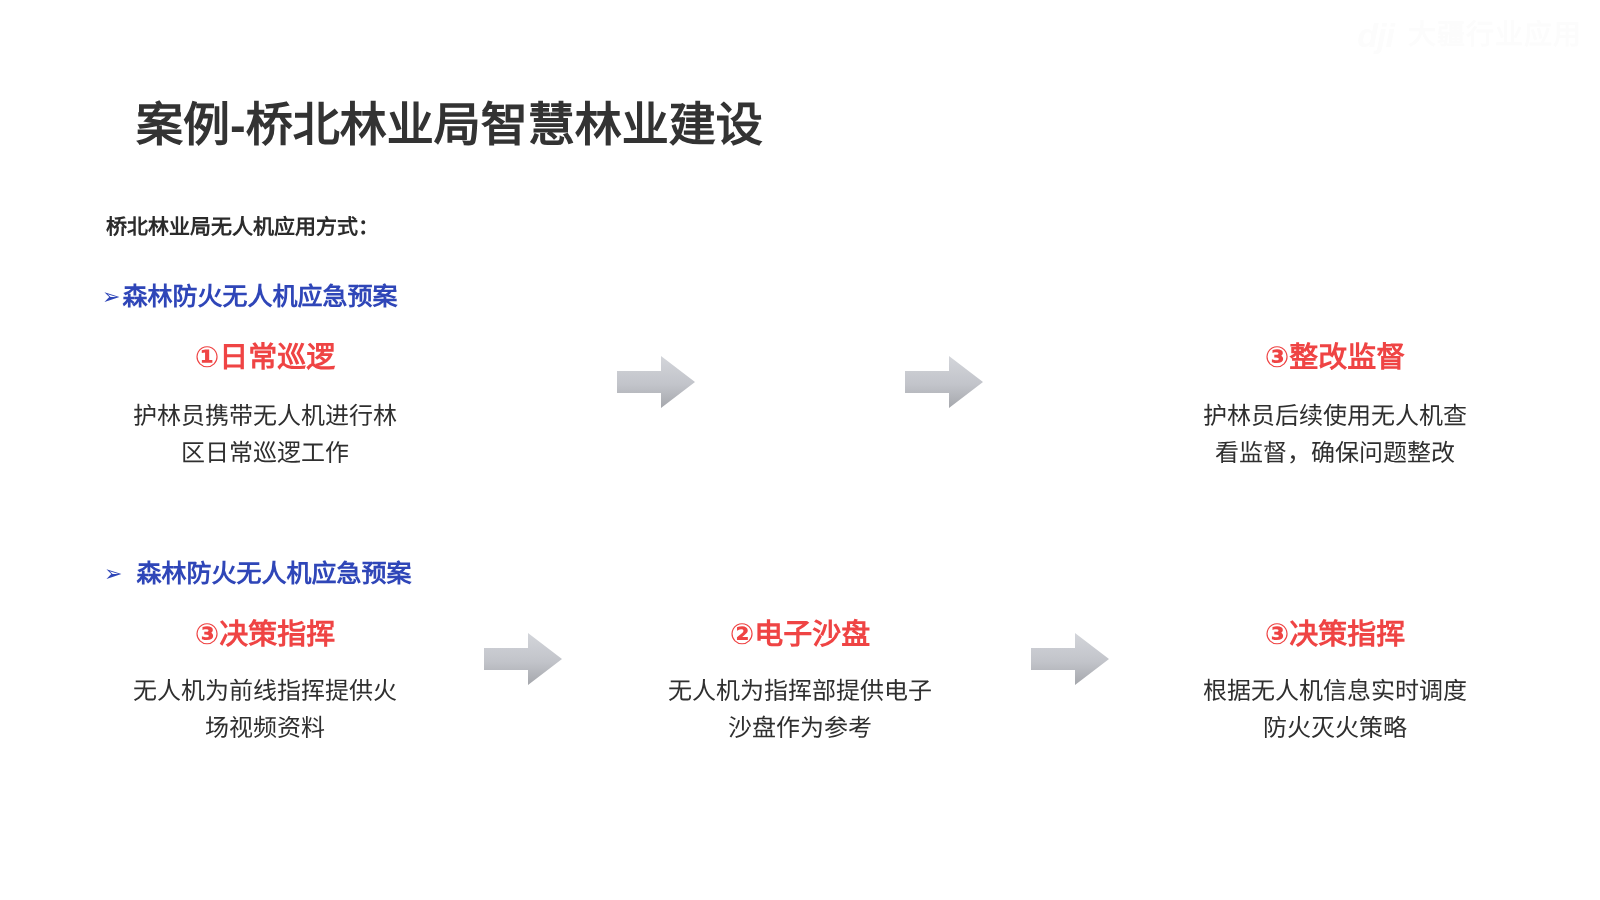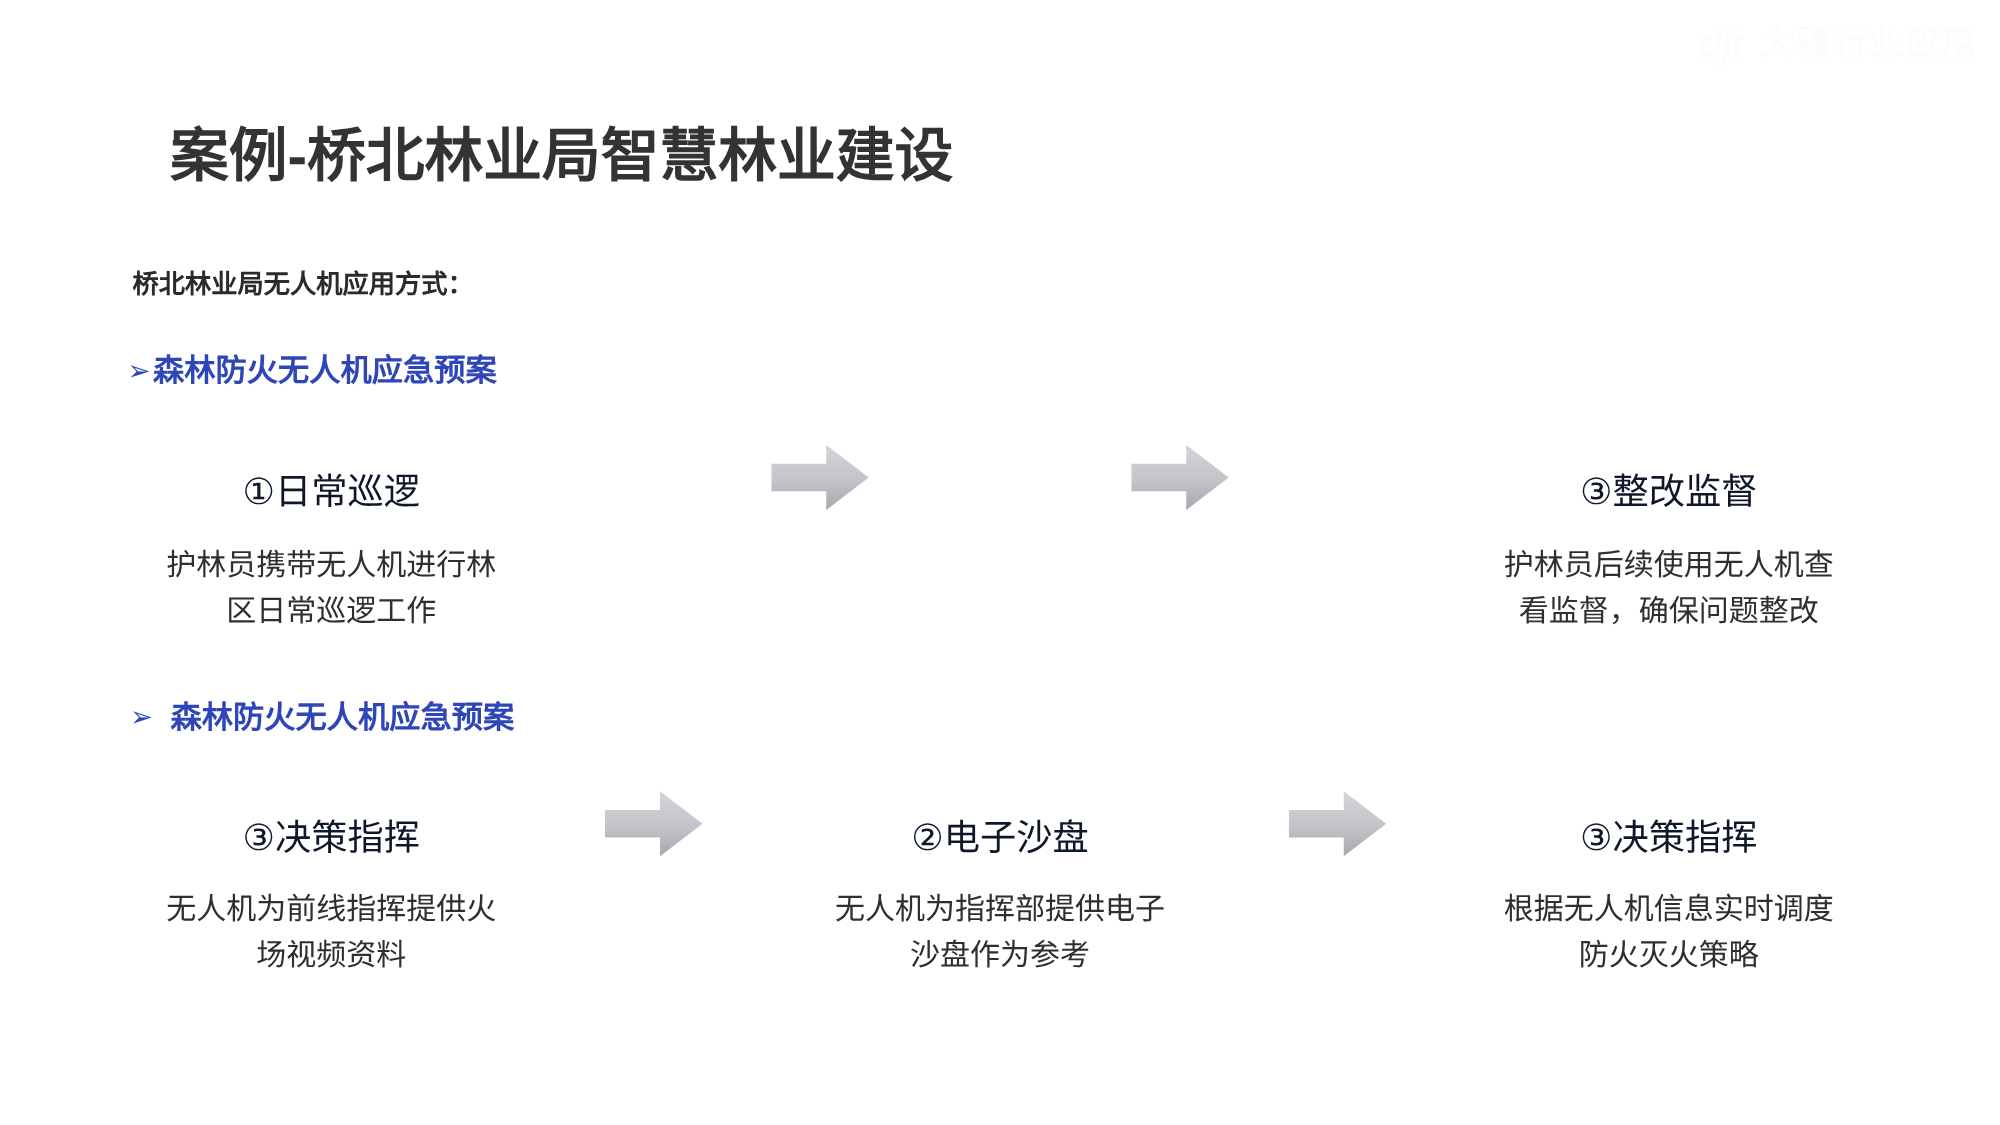--- a/index.html
+++ b/index.html
@@ -106,25 +106,24 @@
   #flow-row-1 { top: 340px; }
   #flow-row-2 { top: 617px; }
 
   .flow-step {
     width: 330px;
     text-align: center;
     flex: 0 0 auto;
   }
   .step-title {
     font-size: 29px;
-    font-weight: 400;
-    color: #0f172a;
+    font-weight: 700;
+    color: #ef4444;
     line-height: 1.2;
     white-space: nowrap;
-    margin-top: 37px;
   }
   .step-desc {
     margin-top: 22px;
     font-size: 24px;
     font-weight: 400;
     color: #2f2f2f;
     line-height: 1.55;
     padding: 0 22px;
   }
 

